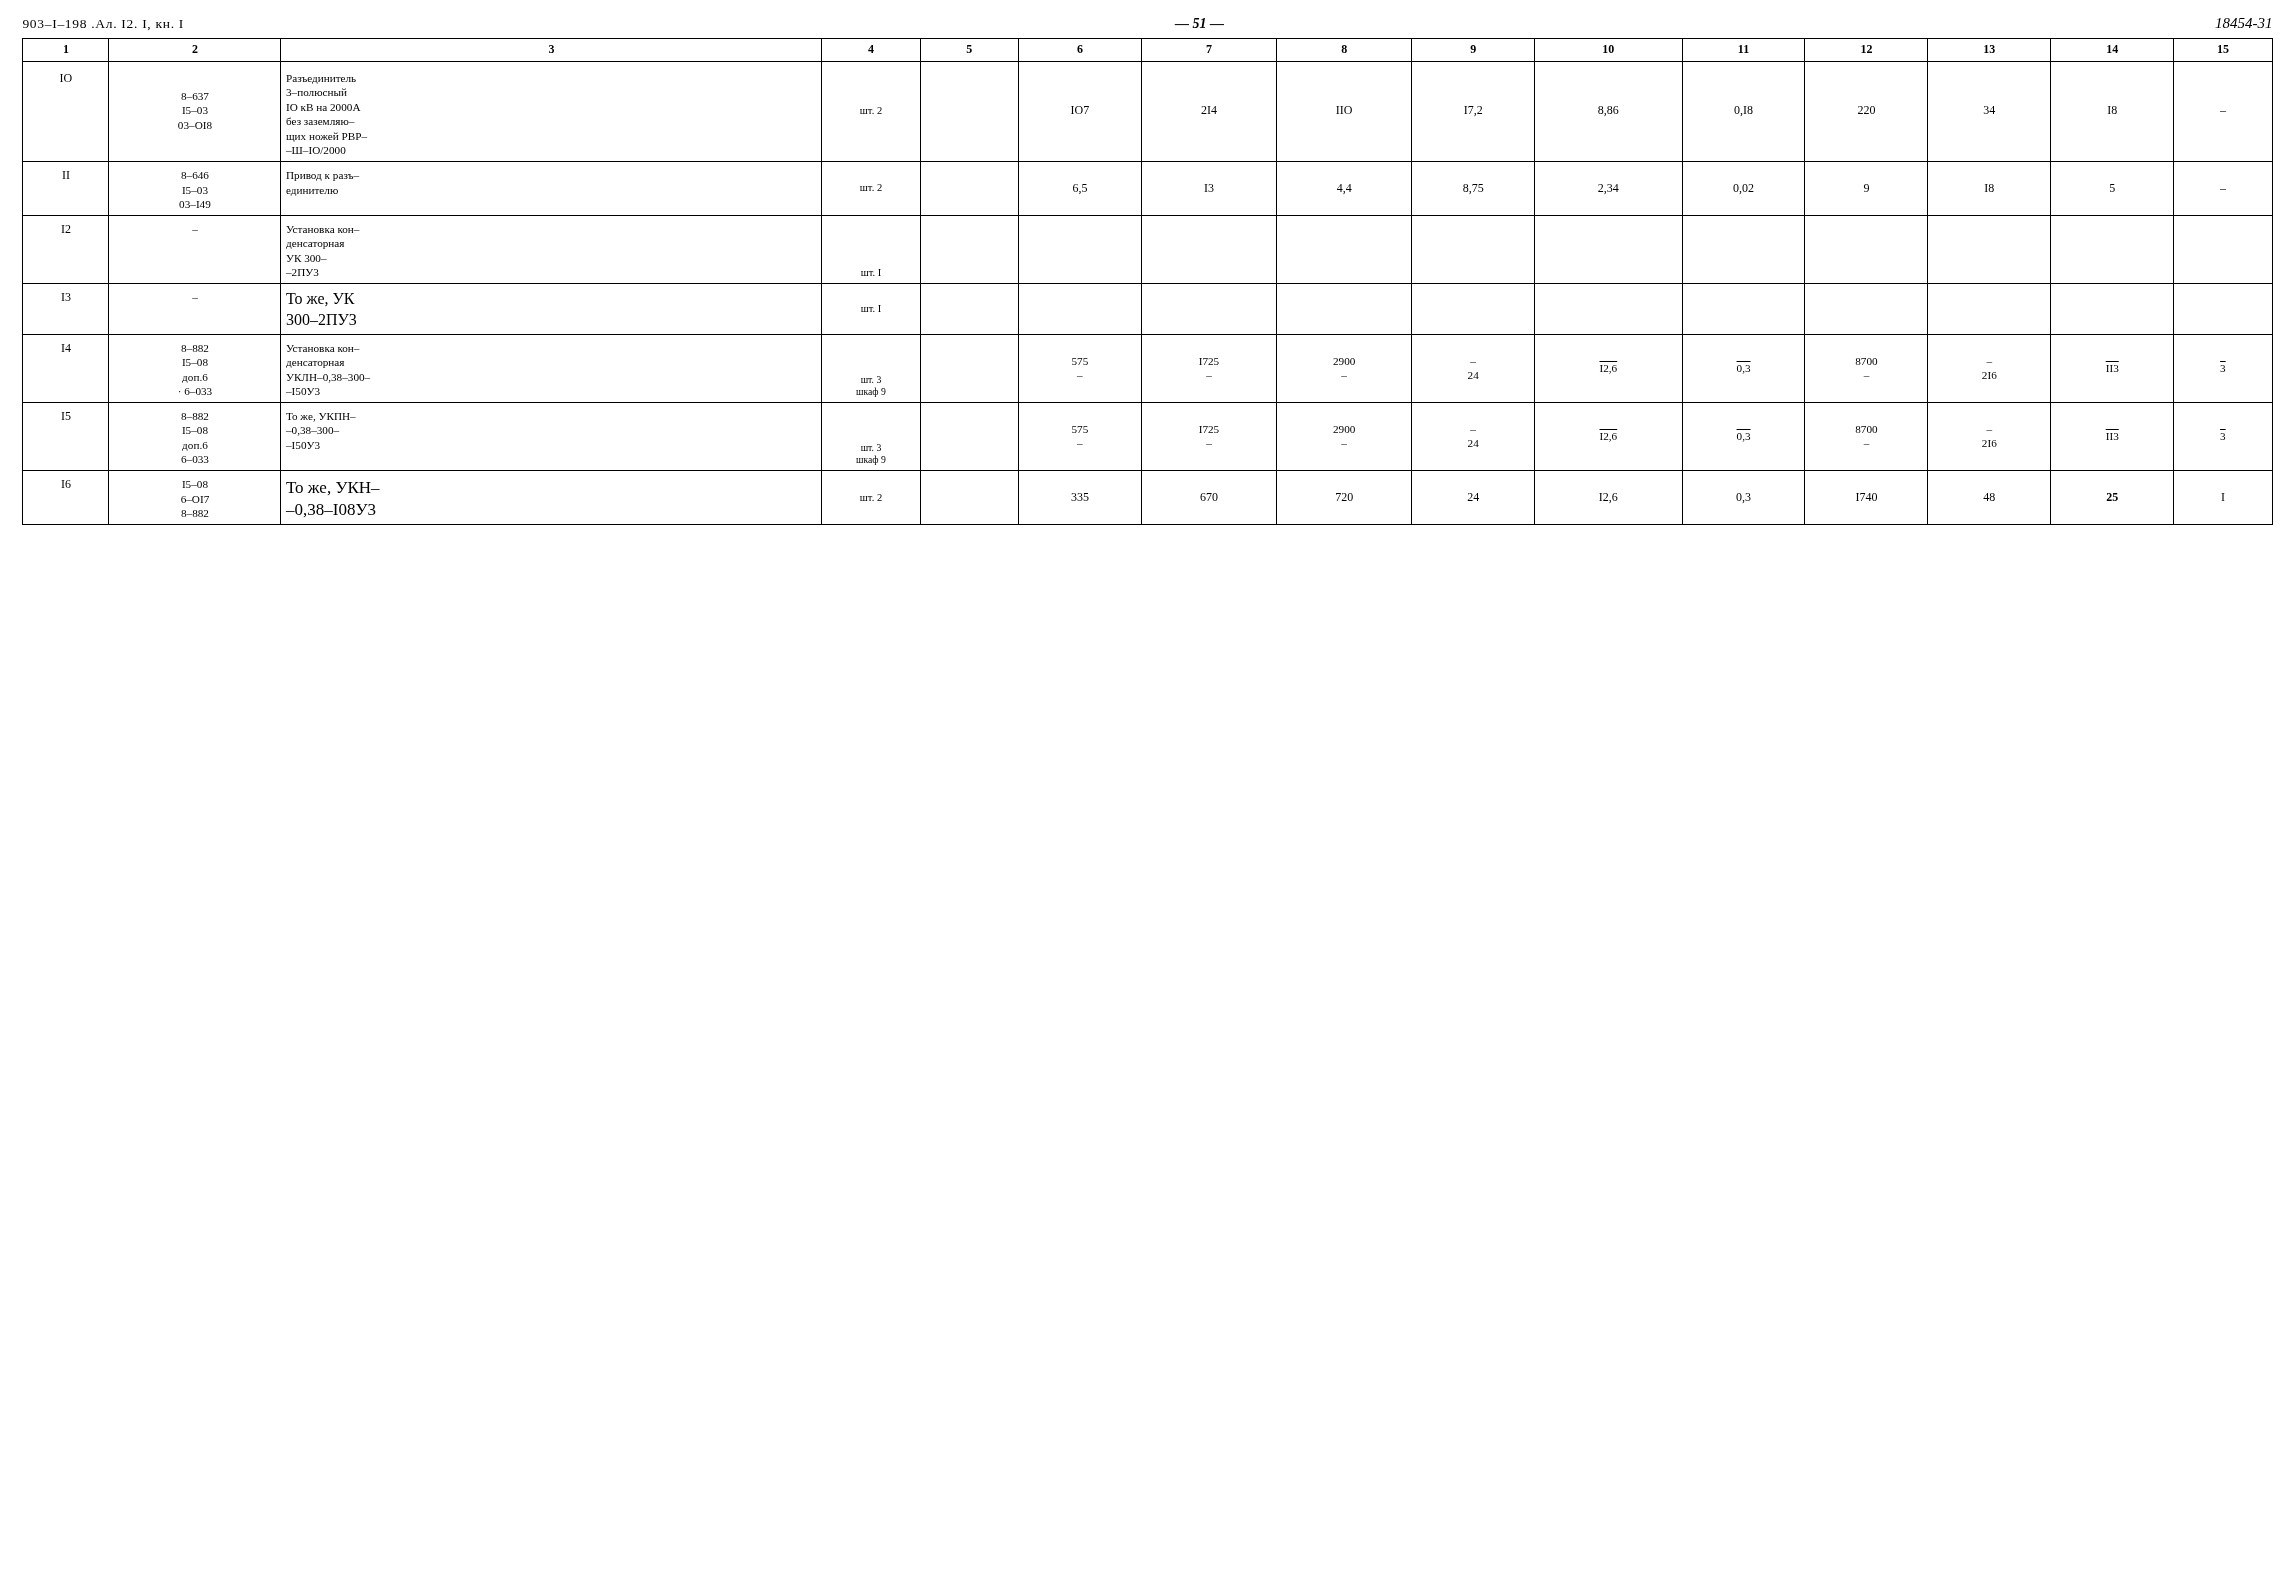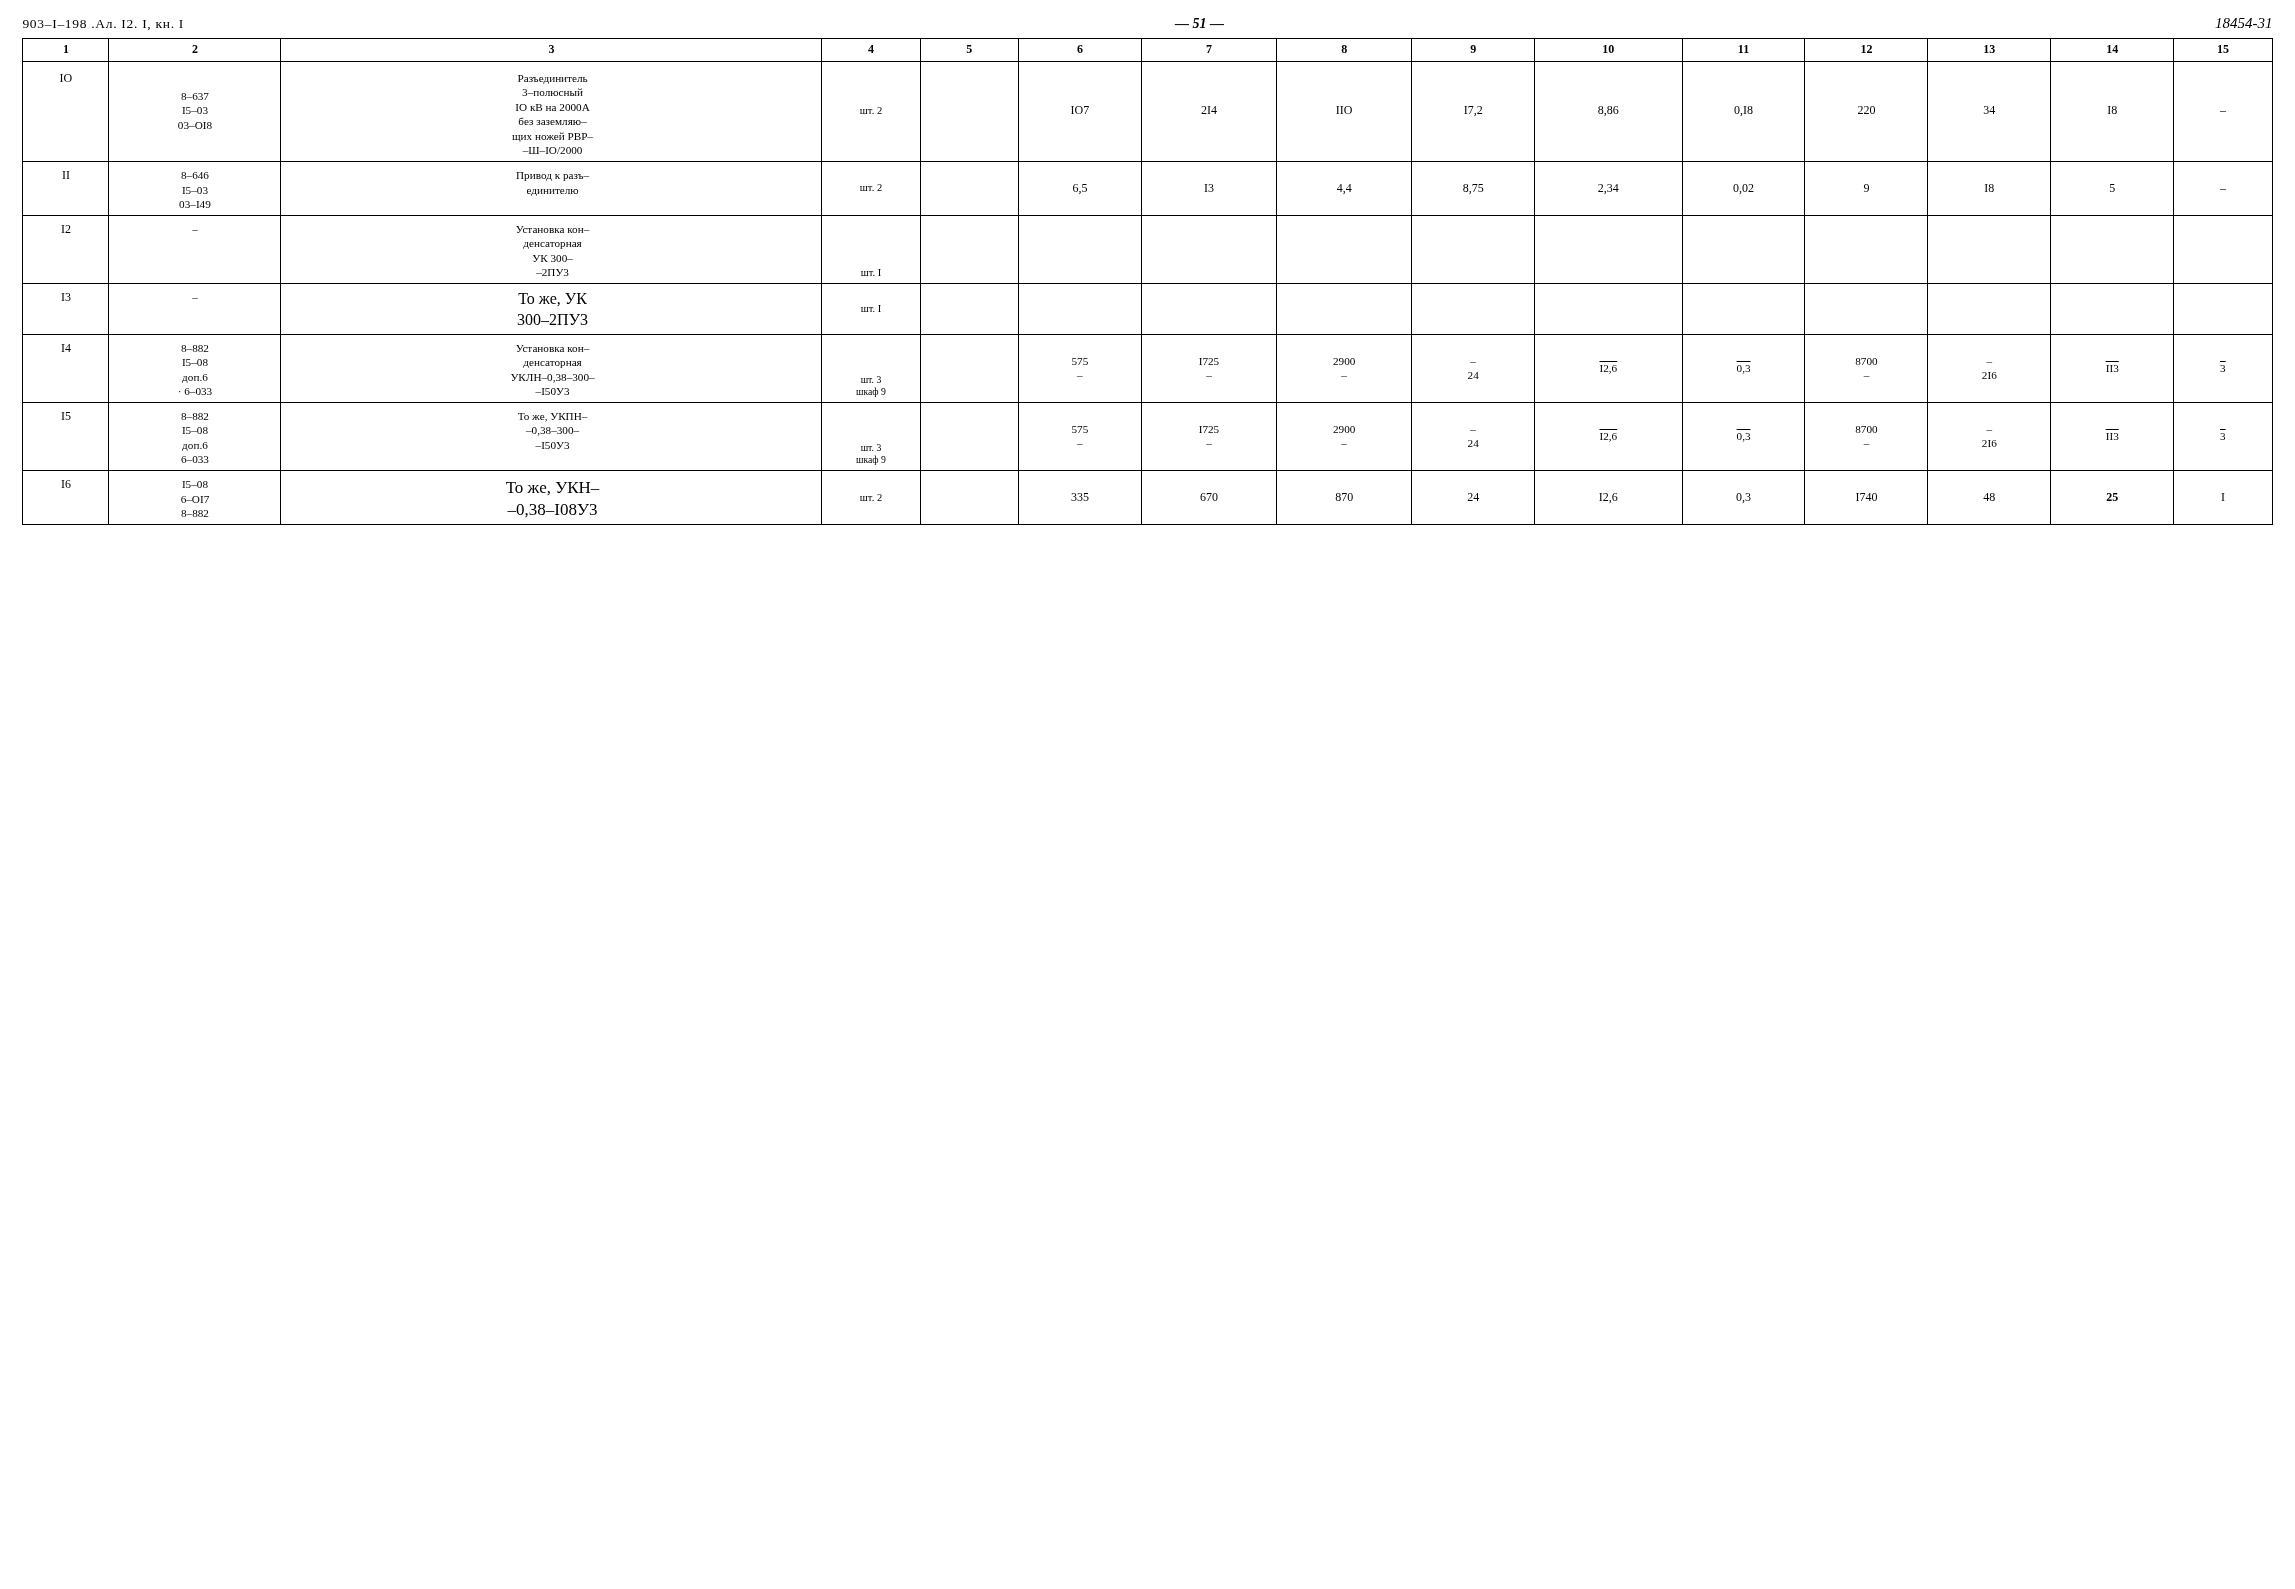--- a/index.html
+++ b/index.html
@@ -41,21 +41,21 @@
       vertical-align: middle;
       padding: 3px 2.2px;
       font-size: 12px;
       line-height: 1.3;
     }
     th {
       font-weight: bold;
       font-size: 12px;
     }
     td.left-align {
-      text-align: center;
+      text-align: left;
       padding-left: 4.5px;
     }
   </style>
 </head>
 <body>
 
 <div class="header-row">
   <span class="header-left">903–I–198   .Ал. I2. I, кн. I</span>
   <span class="header-center">— 51 —</span>
   <span class="header-right">18454-31</span>
@@ -249,21 +249,21 @@
       <td style="vertical-align:top; padding-top:6px;">I6</td>
       <td style="white-space:pre-line; font-size:11.2px; vertical-align:top; padding-top:6px;">I5–08
 6–OI7
 8–882</td>
       <td class="left-align" style="white-space:pre-line; vertical-align:top; padding-top:6px; font-size:17px;">То же, УКН–
 –0,38–I08У3</td>
       <td style="font-size:10.5px;">шт. 2</td>
       <td></td>
       <td>335</td>
       <td>670</td>
-      <td>870</td>
+      <td>720</td>
       <td>24</td>
       <td>I2,6</td>
       <td>0,3</td>
       <td>I740</td>
       <td>48</td>
       <td style="font-weight:bold;">25</td>
       <td>I</td>
     </tr>
 
     <tr style="height:60px;">

